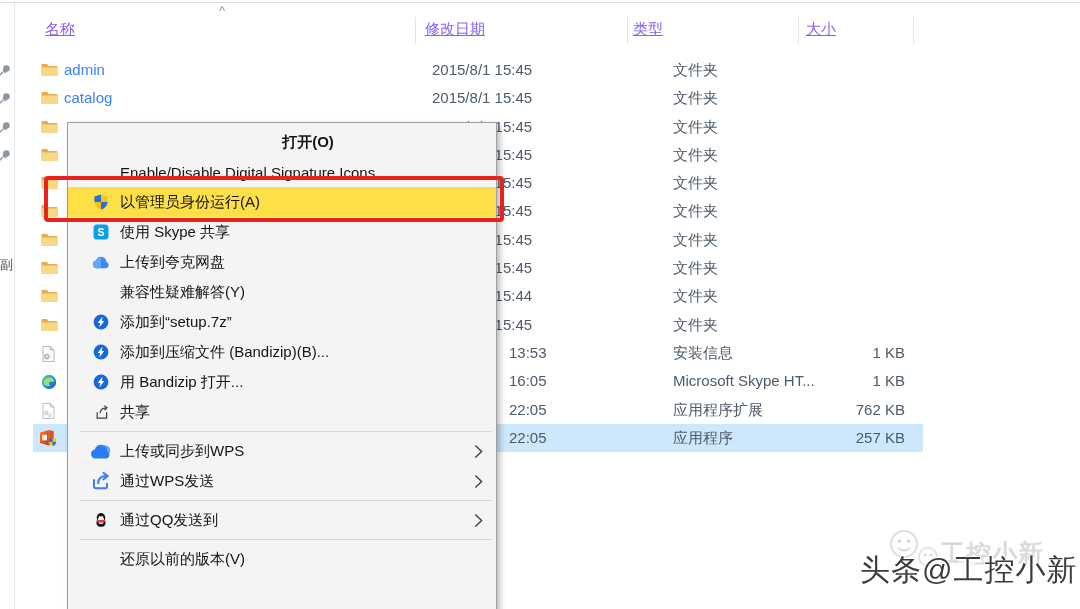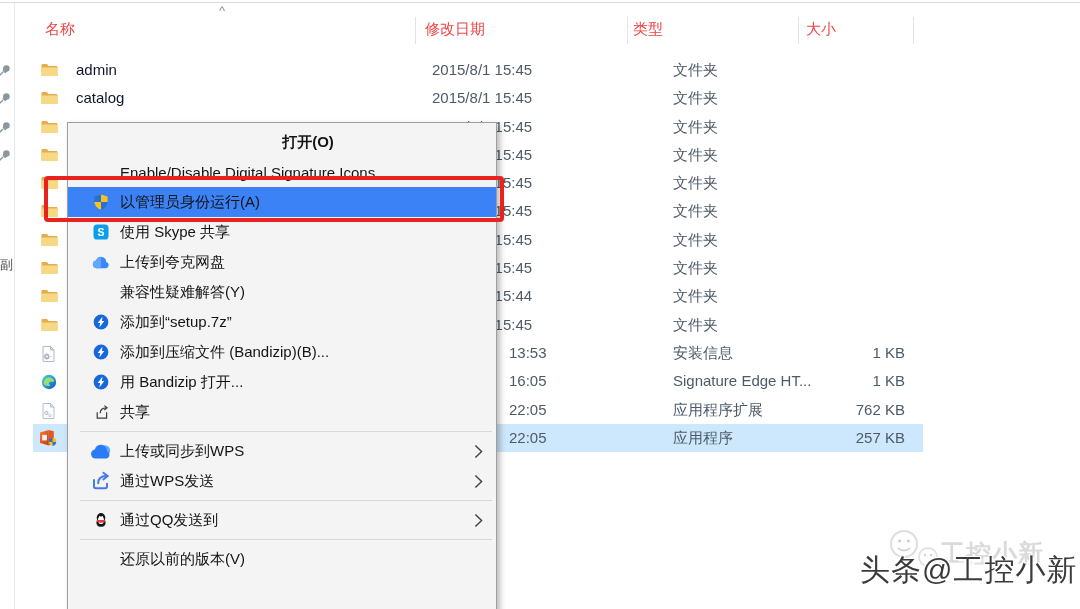--- a/index.html
+++ b/index.html
@@ -3,45 +3,45 @@
 <meta charset="utf-8">
 <style>
   html,body{margin:0;padding:0;background:#fff;}
   body{width:1080px;height:609px;overflow:hidden;font-family:"Liberation Sans",sans-serif;-webkit-user-select:none;user-select:none;}
   #stage{position:relative;width:1080px;height:609px;background:#fff;}
 
   .topline{position:absolute;left:0;top:2px;width:1080px;height:1px;background:#dcdcdc;}
   .pane-edge{position:absolute;left:14px;top:3px;width:1px;height:606px;background:#e8e8e8;}
 
   
-  .hcell{position:absolute;top:14px;height:30px;line-height:30px;font-size:15px;color:#ef4444;white-space:nowrap;}
+  .hcell{position:absolute;top:14px;height:30px;line-height:30px;font-size:15px;color:#8b5cf6;white-space:nowrap;text-decoration:underline;}
   .hsep{position:absolute;top:17px;width:1px;height:27px;background:#e3e3e3;}
   .caret{position:absolute;left:219px;top:3px;font-size:13px;color:#7f96a8;}
 
   
   #rows{position:absolute;left:0;top:56px;width:1080px;z-index:1;}
   .row{position:relative;height:28.3px;font-size:15px;}
   .row .selbg{position:absolute;left:33px;top:0;width:890px;height:28.3px;background:#cde8fc;}
   .pin{position:absolute;left:-2px;top:7px;}
   .ricon{position:absolute;left:41px;top:7px;line-height:0;}
   .ricon.app{left:39px;top:5px;}
   .c{position:absolute;top:0;height:28.3px;line-height:28.3px;white-space:nowrap;}
-  .cname{left:76px;color:#0f172a;}
+  .cname{left:64px;color:#3b82f6;}
   .cdate{left:423px;color:#4d5b68;margin-left:9px;}
   .cdate.frag{left:500px;}
   .ctype{left:633px;color:#4d5b68;margin-left:40px;}
   .csize{left:820px;width:85px;text-align:right;color:#4d5b68;}
 
   
   #menu{position:absolute;left:67px;top:122px;width:430px;height:500px;box-sizing:border-box;
         background:#f4f4f4;border:1px solid #9e9e9e;box-shadow:3px 3px 6px rgba(0,0,0,0.28);
         padding-top:4px;z-index:10;}
   .mi{height:30px;display:flex;align-items:center;padding-left:22px;position:relative;font-size:15px;color:#141414;white-space:nowrap;cursor:default;}
   .mi.bold{font-weight:bold;justify-content:center;}
-  .mi.hl{background:#3b82f6;}
+  .mi.hl{background:#fde047;}
   .mic{width:22px;height:22px;margin-right:8px;flex:0 0 22px;display:flex;align-items:center;justify-content:center;line-height:0;}
   .marrow{position:absolute;right:13px;top:8px;line-height:0;}
   .msep{height:1px;background:#d8d8d8;margin:4px 4px 4px 12px;}
 
   
   #redbox{position:absolute;left:44px;top:176px;width:460px;height:46px;box-sizing:border-box;
           border:4px solid #e8231d;border-radius:4px;z-index:20;}
 
   
   .stray{position:absolute;left:0px;top:256px;font-size:13px;color:#4a4a4a;z-index:0;}
@@ -212,21 +212,21 @@
                 <stop offset="0" stop-color="#45d7b8"></stop>
                 <stop offset="0.45" stop-color="#2c9fe0"></stop>
                 <stop offset="1" stop-color="#1152b4"></stop>
               </linearGradient>
             </defs>
             <circle cx="8" cy="8" r="7.2" fill="url(#egr)"></circle>
             <path d="M2.6 9.8C2.6 5.6 5.4 3.6 8.3 3.6c2.9 0 5 1.7 5.1 4L8.6 8c-1.3 0.3-1 2.4 0.8 3.4c-2.8 1.2-5.6 0.4-6.8-1.6Z" fill="#b7ee57" opacity="0.8"></path>
           </svg></span>
         <span class="c cname"></span>
         <span class="c cdate frag">16:05</span>
-        <span class="c ctype">Signature Edge HT...</span>
+        <span class="c ctype">Microsoft Skype HT...</span>
         <span class="c csize">1 KB</span>
       </div>
       <div class="row">
         <span class="ricon"><svg width="15" height="16" viewBox="0 0 15 16">
             <path d="M2 0.5h7.5L13 4v11.5H2Z" fill="#fdfdfd" stroke="#b6c0cb"></path>
             <path d="M9.5 0.5L13 4H9.5Z" fill="#dde5ec" stroke="#b6c0cb"></path>
             <circle cx="5.4" cy="10" r="2.1" fill="#b3bec9"></circle>
             <circle cx="5.4" cy="10" r="0.9" fill="#fdfdfd"></circle>
             <circle cx="9" cy="12.4" r="1.6" fill="#c3cdd6"></circle>
             <circle cx="9" cy="12.4" r="0.7" fill="#fdfdfd"></circle>

